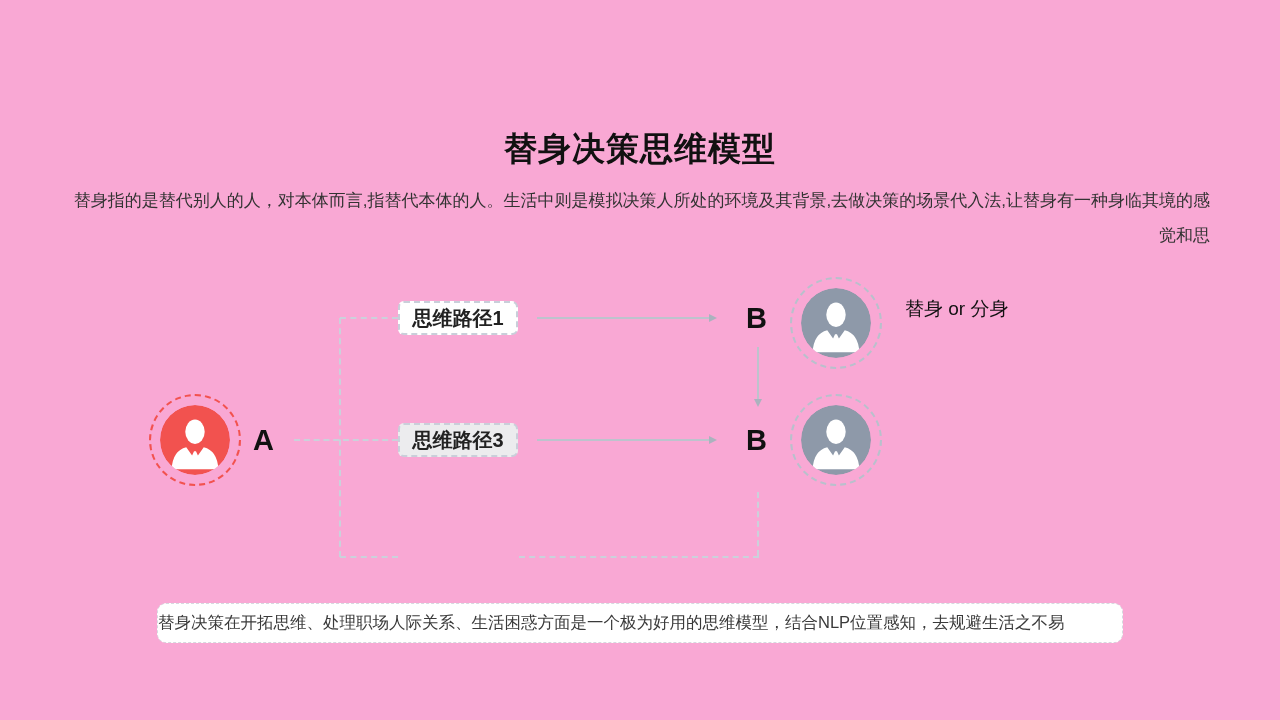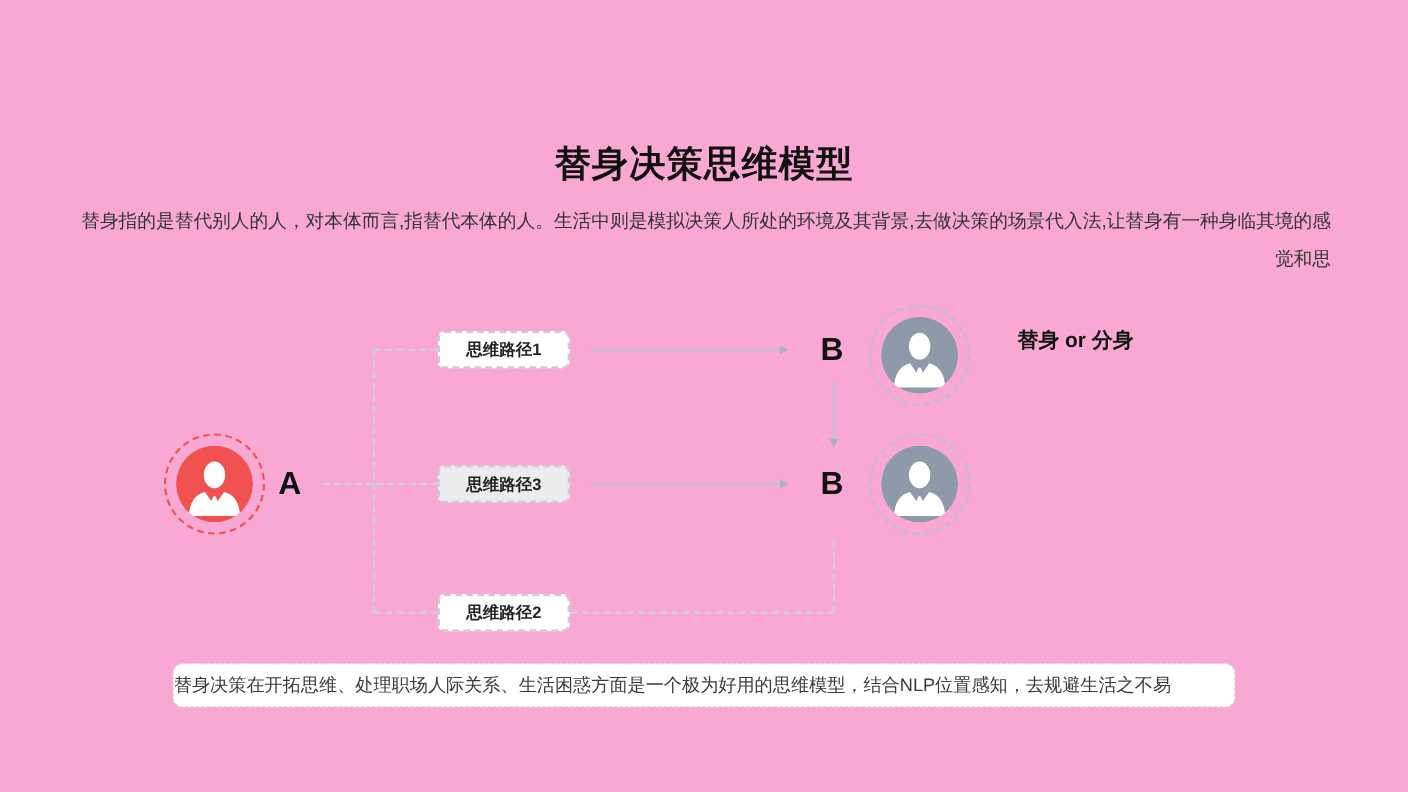--- a/index.html
+++ b/index.html
@@ -34,41 +34,41 @@
   
   .node-letter {
     position:absolute; font-size:29px; font-weight:800; color:#111;
     line-height:34px;
   }
   
   .path-box {
     position:absolute; width:120px; height:34px;
     border:2px dashed #C9CFDA; border-radius:6px; background:#fff;
     display:flex; align-items:center; justify-content:center;
-    font-size:15px; font-weight:700; color:#222;
+    font-size:20px; font-weight:700; color:#222;
   }
   .path-box.filled { background:#ECECEE; }
   
   .hdash { position:absolute; height:0; border-top:2px dashed #CBD1DB; }
   .vdash { position:absolute; width:0; border-left:2px dashed #CBD1DB; }
   
   .harrow { position:absolute; height:1.5px; background:#BDC3CD; }
   .harrow::after {
     content:""; position:absolute; right:-2px; top:-3.2px;
     border-left:8px solid #ABB2BE;
     border-top:4px solid transparent; border-bottom:4px solid transparent;
   }
   .varrow { position:absolute; width:1.5px; background:#BDC3CD; }
   .varrow::after {
     content:""; position:absolute; bottom:-2px; left:-3.2px;
     border-top:8px solid #ABB2BE;
     border-left:4px solid transparent; border-right:4px solid transparent;
   }
   
-  .result-title { position:absolute; font-size:19px; font-weight:700; color:#111;margin-left:20px; }
+  .result-title { position:absolute; font-size:19px; font-weight:400; color:#111; }
   .result-sub   { position:absolute; font-size:17px; color:#333; }
   
   .footer-box {
     position:absolute; left:157px; top:603px; width:966px; height:40px;
     border:1.5px dashed #D6D9DF; border-radius:9px; background:#fff;
     display:flex; align-items:center; justify-content:flex-start;
     font-size:16.5px; color:#3a3a3a;
   }
 </style>
 </head>
@@ -100,23 +100,20 @@
   <div class="hdash" style="left:294px; top:439px; width:104px;"></div>
   <div class="vdash" style="left:339px; top:318px; height:239px;"></div>
   <div class="hdash" style="left:340px; top:317px; width:58px;"></div>
   <div class="hdash" style="left:340px; top:556px; width:58px;"></div>
 
   <div class="path-box" style="left:398px; top:301px;">
     <span>思维路径1</span>
   </div>
   <div class="path-box filled" style="left:398px; top:423px;">
     <span>思维路径3</span>
-  </div>
-  <div class="path-box" style="left:398px; top:540px;">
-    <span>思维路径2</span>
   </div>
 
   <div class="harrow" style="left:537px; top:317px; width:178px;"></div>
   <div class="harrow" style="left:537px; top:439px; width:178px;"></div>
 
   <div class="node-letter" style="left:746px; top:301px;">B</div>
   <div class="node-letter" style="left:746px; top:423px;">B</div>
 
   <div class="varrow" style="left:757px; top:347px; height:58px;"></div>
 

